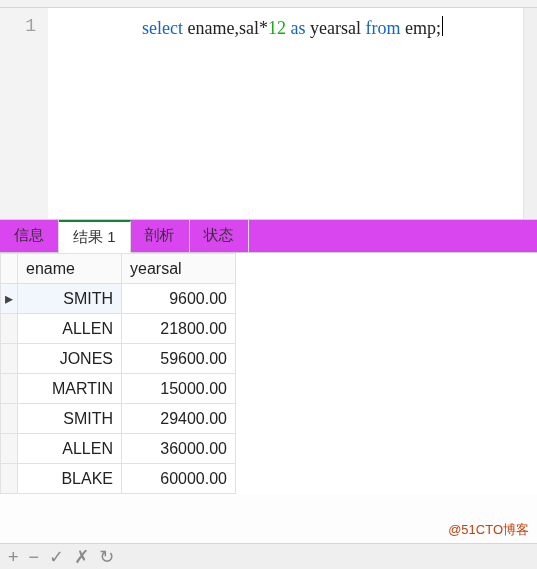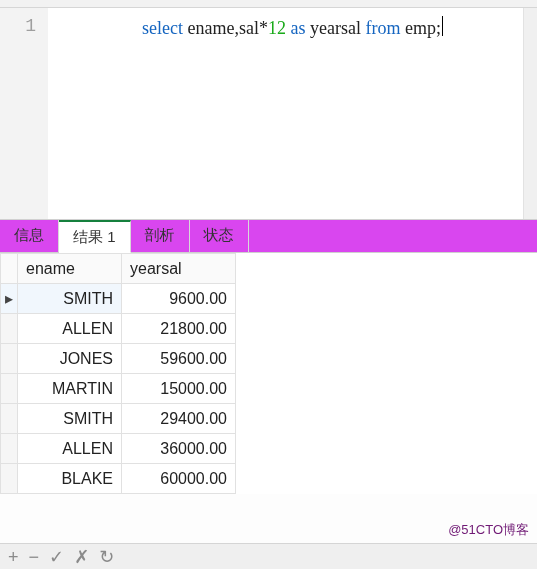--- a/index.html
+++ b/index.html
@@ -127,21 +127,21 @@
     gap:10px;
     padding:0 8px;
     color:#8a8a8a;
   }
   .bottom-bar span { font-size:18px; line-height:1; }
 
   .watermark {
     position:absolute;
     right:8px;
     bottom:30px;
-    color:#701a75;
+    color:#c2410c;
     font-size:13px;
     pointer-events:none;
   }
 </style>
 </head>
 <body>
 
 <div class="top-strip"></div>
 
 <div class="editor">

